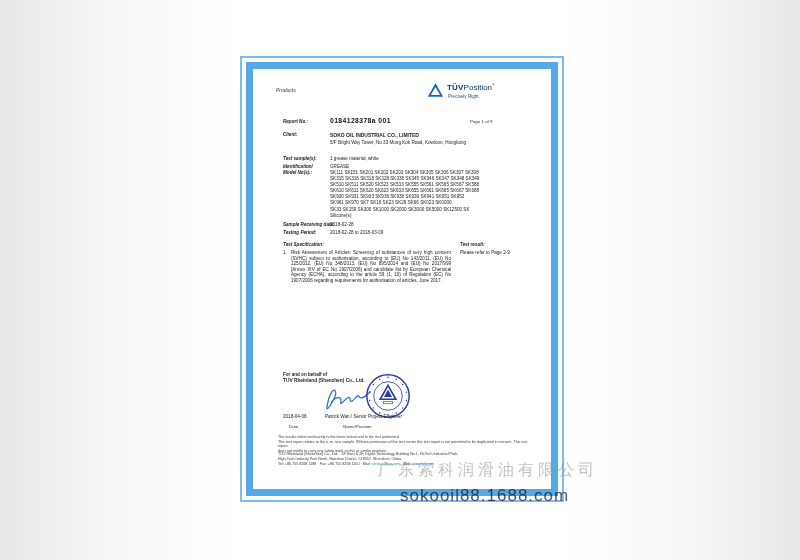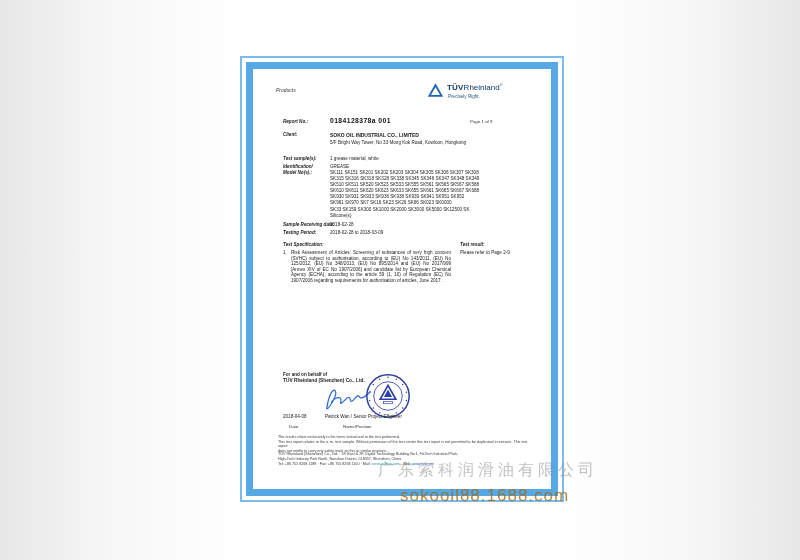--- a/index.html
+++ b/index.html
@@ -76,40 +76,40 @@
 
   
   .wm-company {
     position:absolute; left:378px; top:460px; z-index:5;
     font-size:16px; font-weight:normal; letter-spacing:4px;
     color:#8f8f8f; opacity:0.55; white-space:nowrap;
   }
   .wm-url {
     position:absolute; left:400px; top:486px; z-index:5;
     font-size:17px; letter-spacing:1px;
-    color:#a16207; opacity:0.75; white-space:nowrap;
+    color:#0f172a; opacity:0.75; white-space:nowrap;
   }
 </style>
 </head>
 <body>
 
 <div class="certificate">
   <div class="cert-thick"></div>
   <div class="cert-content">
 
     <div class="products">Products</div>
 
     <div class="logo-tri">
       <svg viewBox="0 0 20 18" width="17" height="16">
         <path d="M10 1 L19 17 H1 Z" fill="#1d64b5"></path>
         <path d="M10 5.6 L15.4 15 H4.6 Z" fill="#ffffff"></path>
       </svg>
     </div>
     <div class="logo-text">
-      <span class="tuv">TÜV</span><span>Rheinland</span><span class="reg">®</span>
+      <span class="tuv">TÜV</span><span>Position</span><span class="reg">®</span>
     </div>
     <div class="logo-tagline">Precisely Right.</div>
 
     <div class="page-ind">Page 1 of 9</div>
 
     <div class="lbl report-no-label">Report No.:</div>
     <div class="report-no">0184128378a 001</div>
 
     <div class="lbl client-label">Client:</div>
     <div class="client-name">SOKO OIL INDUSTRIAL CO., LIMITED</div>

